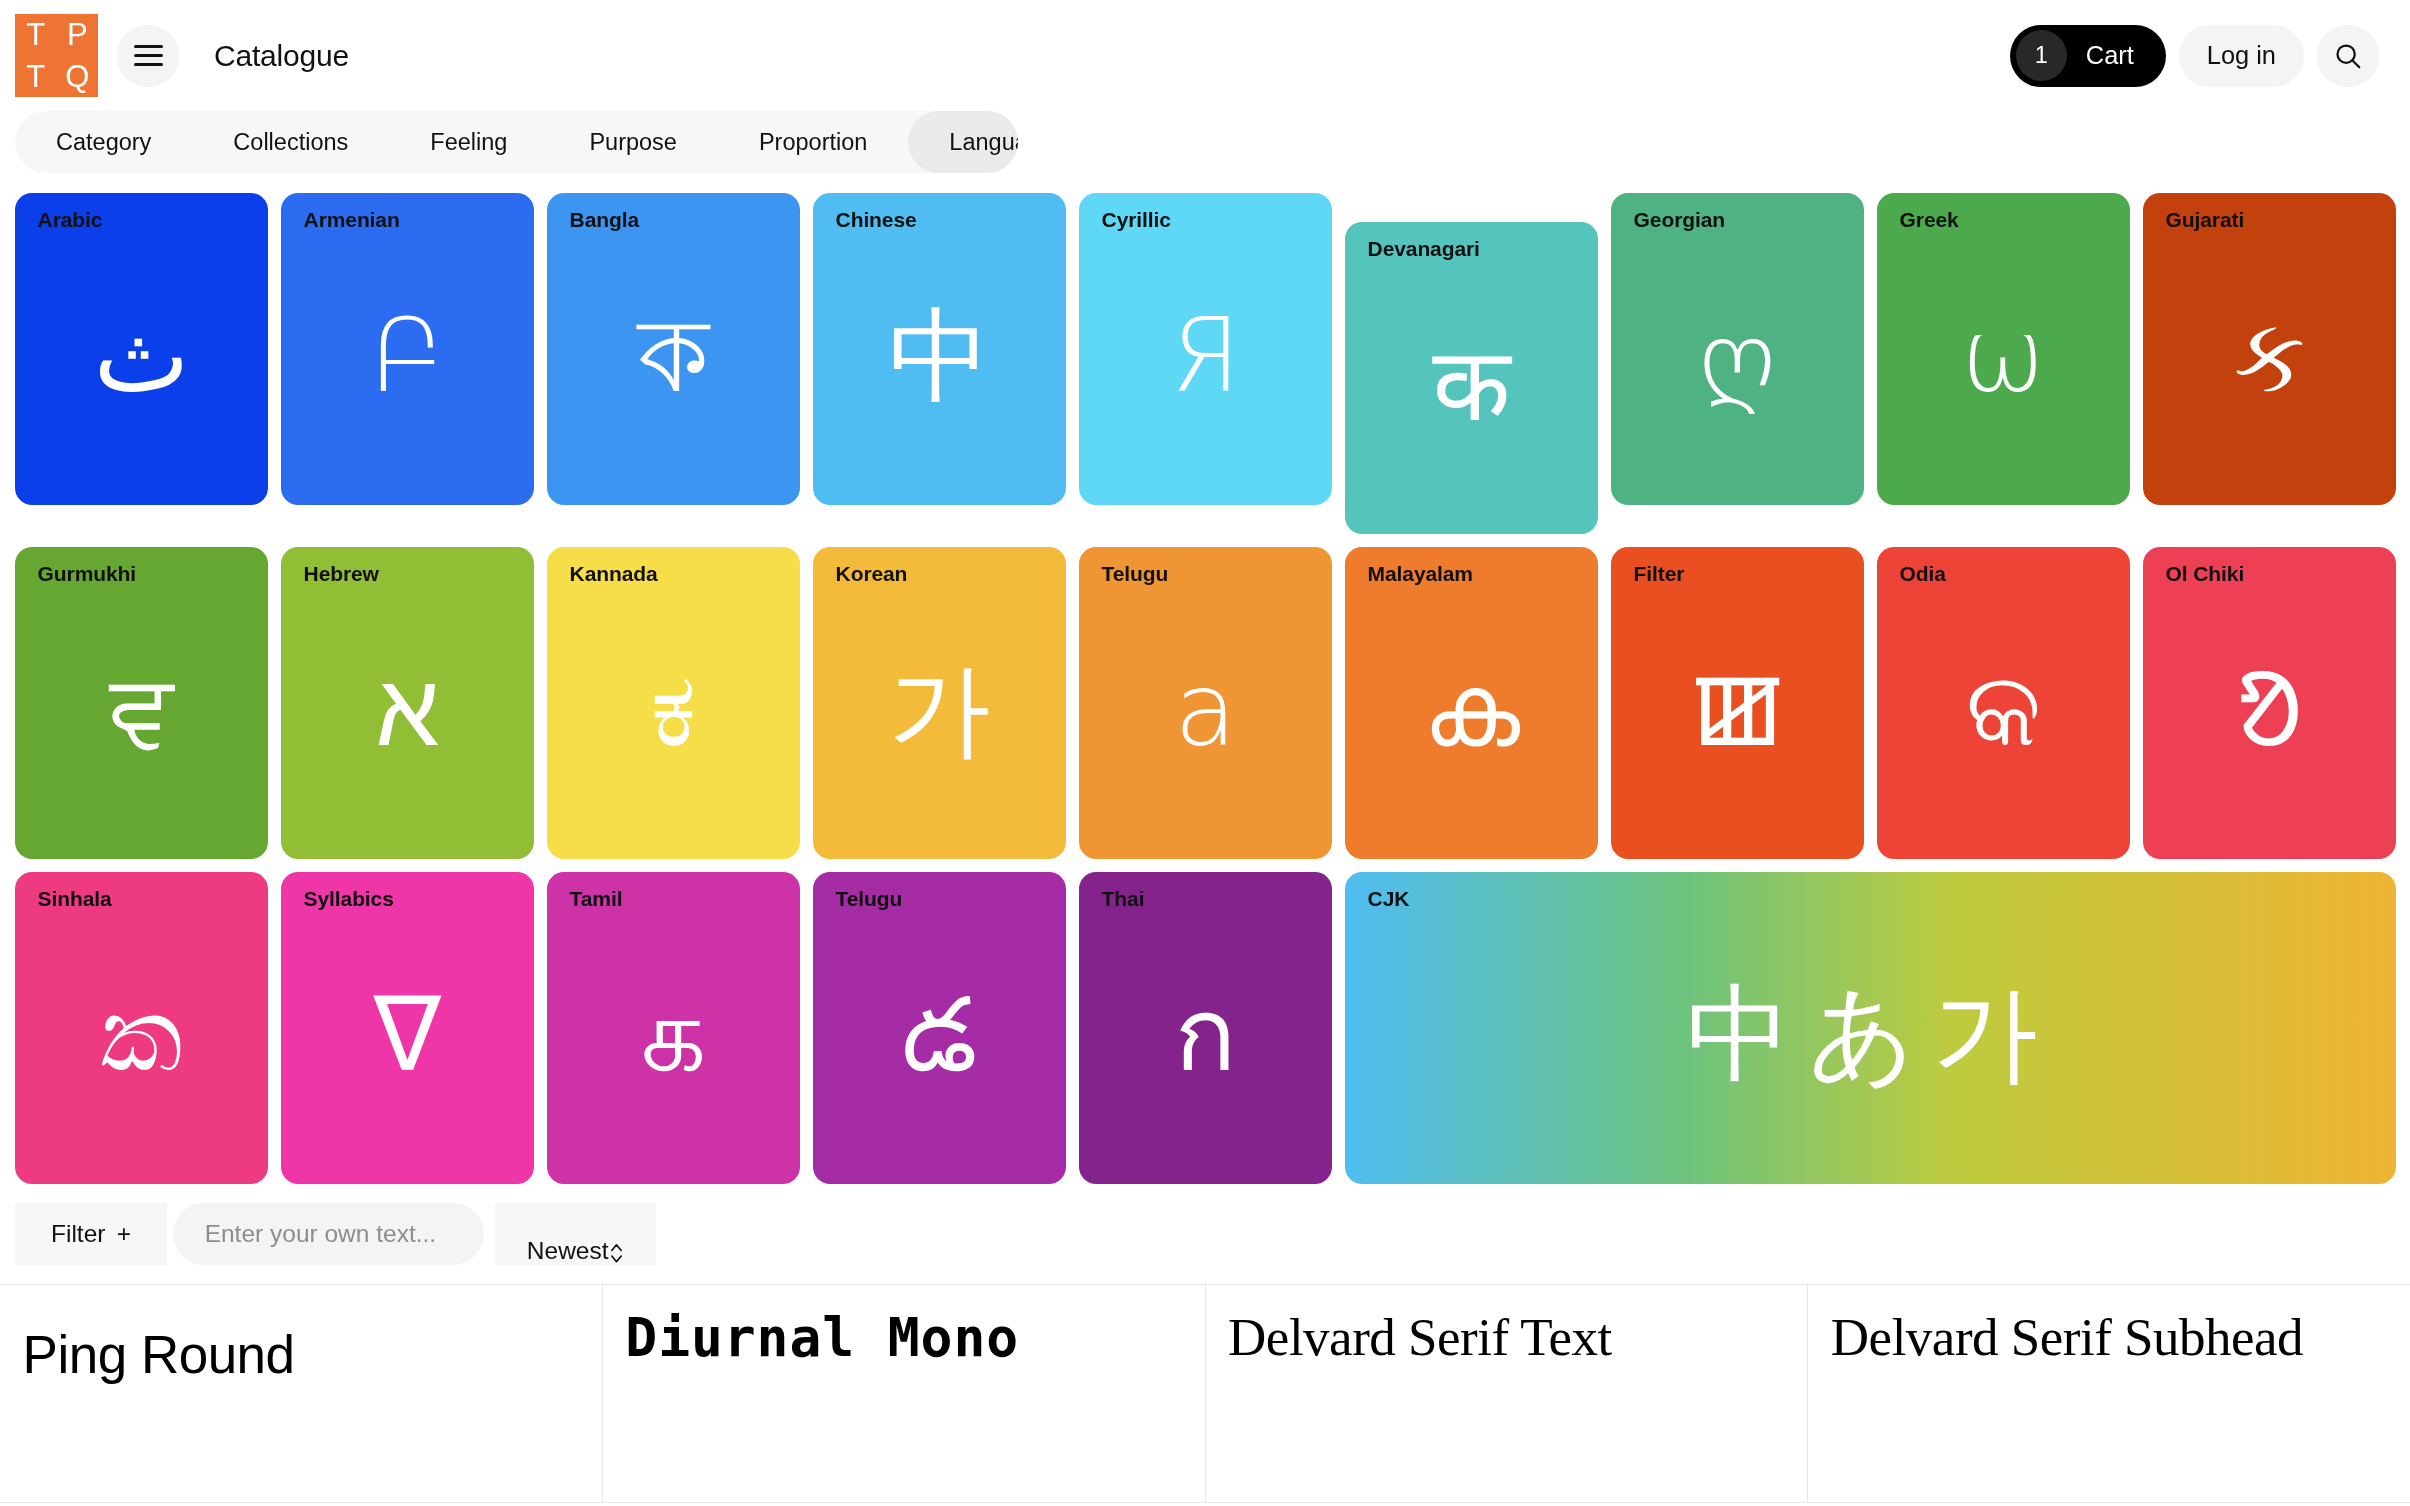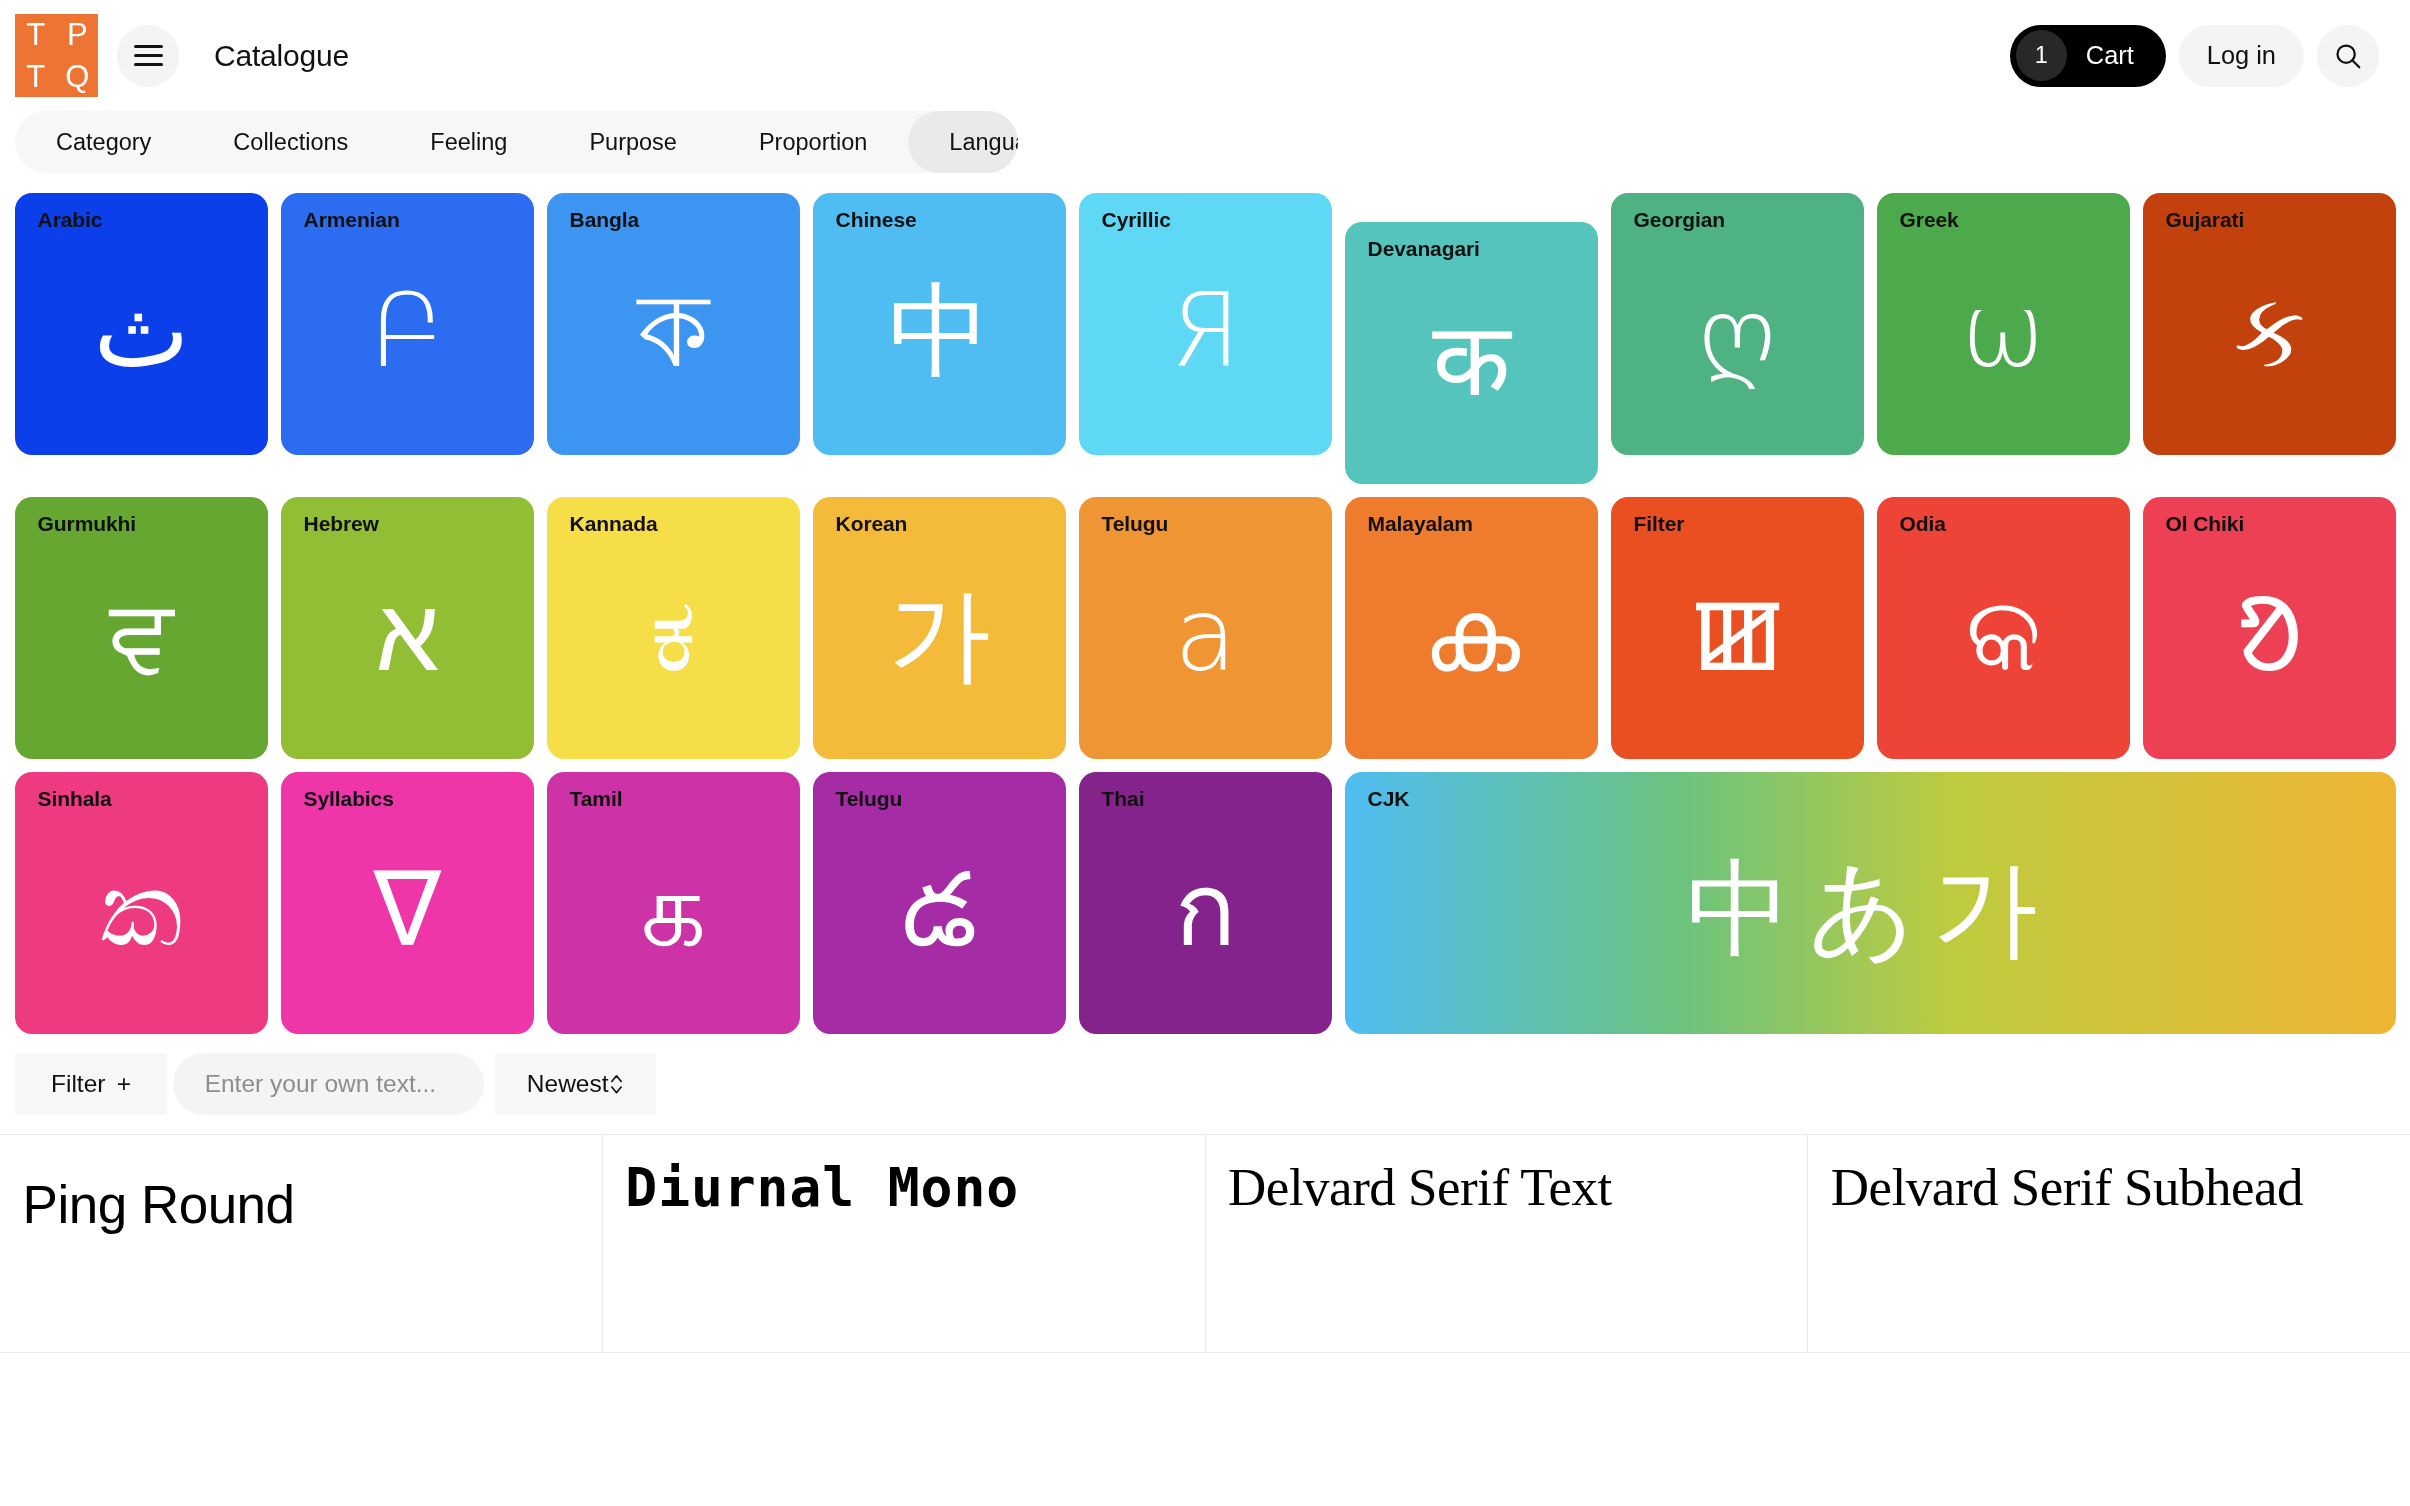--- a/index.html
+++ b/index.html
@@ -116,21 +116,21 @@
 
   
   .tiles {
     margin: 20px 15px 0 15px;
     display: grid;
     grid-template-columns: repeat(9, 1fr);
     gap: 13px;
   }
   .tile {
     border-radius: 17px;
-    height: 262px;
+    height: 312px;
     position: relative;
     overflow: hidden;
     cursor: pointer;
   }
   .tile-label {
     position: absolute;
     top: 15px; left: 22.6px;
     font-size: 21px;
     font-weight: 700;
     color: #111;
@@ -179,21 +179,21 @@
     outline: none;
     padding: 0 32px;
     font-size: 24.5px;
     font-family: "Liberation Sans", sans-serif;
     color: #111;
   }
   .text-input::placeholder { color: #8D8D8D; }
   .sort-chip {
     height: 62px;
     background: #F7F7F7;
-    display:flex; align-items:center; justify-content:center;
+    display:flex; align-items:flex-end; justify-content:center;
     padding: 0 32px;
     font-size: 24.5px;
     color: #111;
     cursor: pointer;
     gap: 0;
     margin-left: 5.6px;
   }
   .sort-chip .caret {
     display:flex; flex-direction:column; gap:2.8px; line-height:0.6; font-size:16px;
   }

